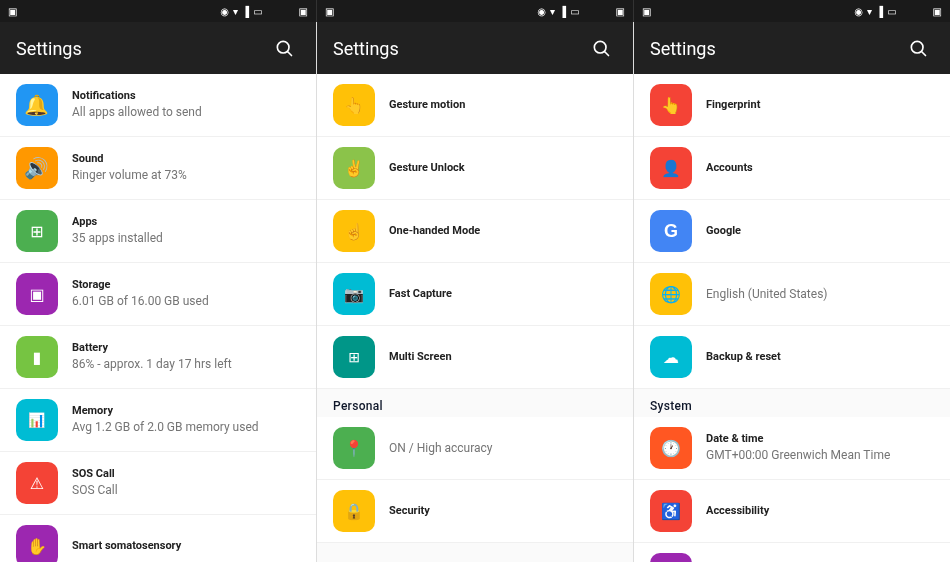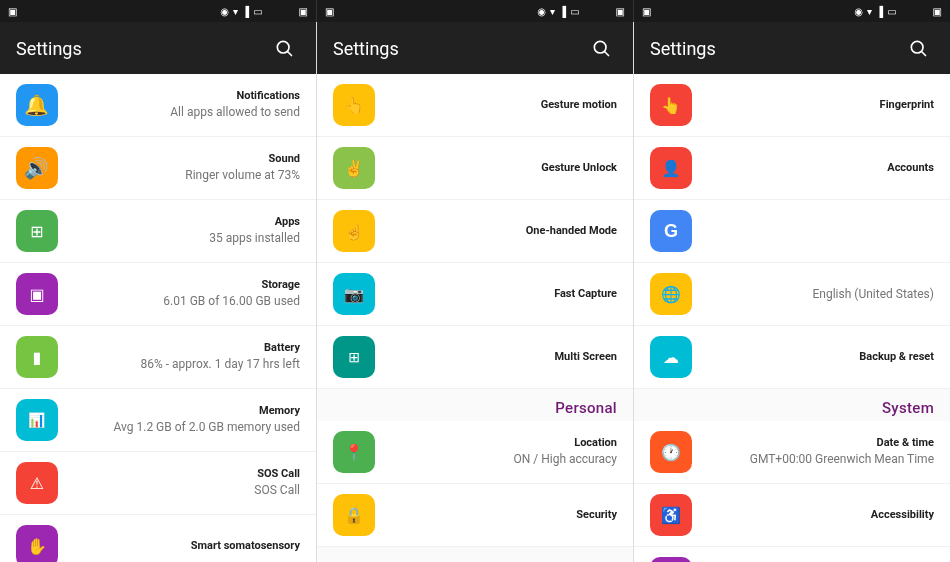--- a/index.html
+++ b/index.html
@@ -44,21 +44,20 @@
       font-size: 11px;
       color: #fff;
       font-weight: 500;
       margin-top: 40px;
     }
 
     .panels {
       display: flex;
       flex: 1;
       overflow: hidden;
-      text-align: right;
     }
 
     .panel {
       flex: 1;
       display: flex;
       flex-direction: column;
       background: #fff;
       border-right: 1px solid #ddd;
       overflow: hidden;
     }
@@ -136,22 +135,22 @@
 
     .item-subtitle {
       font-size: 12px;
       color: #757575;
       margin-top: 2px;
       line-height: 1.3;
     }
 
     .section-label {
       padding: 10px 16px 4px 16px;
-      font-size: 15px;
-      color: #701a75;
+      font-size: 12px;
+      color: #0f172a;
       background: #fafafa;
       font-weight: 500;
       letter-spacing: 0.3px;
     }
 
     
     .bg-blue { background: #2196F3; }
     .bg-orange { background: #FF9800; }
     .bg-green { background: #4CAF50; }
     .bg-purple { background: #9C27B0; }
@@ -321,21 +320,20 @@
       <div class="settings-item">
         <div class="item-icon bg-teal" style="font-size:14px;">⊞</div>
         <div class="item-text">
           <div class="item-title">Multi Screen</div>
         </div>
       </div>
       <div class="section-label">Personal</div>
       <div class="settings-item">
         <div class="item-icon bg-green" style="font-size:16px;">📍</div>
         <div class="item-text">
-          <div class="item-title">Location</div>
           <div class="item-subtitle">ON / High accuracy</div>
         </div>
       </div>
       <div class="settings-item">
         <div class="item-icon bg-amber" style="font-size:16px;">🔒</div>
         <div class="item-text">
           <div class="item-title">Security</div>
         </div>
       </div>
     </div>
@@ -359,20 +357,23 @@
         </div>
       </div>
       <div class="settings-item">
         <div class="item-icon bg-red" style="font-size:16px;">👤</div>
         <div class="item-text">
           <div class="item-title">Accounts</div>
         </div>
       </div>
       <div class="settings-item">
         <div class="item-icon bg-google-blue" style="font-size:18px; font-weight:bold; font-family:Arial;">G</div>
+        <div class="item-text">
+          <div class="item-title">Google</div>
+        </div>
       </div>
       <div class="settings-item">
         <div class="item-icon bg-amber" style="font-size:16px;">🌐</div>
         <div class="item-text">
           <div class="item-subtitle">English (United States)</div>
         </div>
       </div>
       <div class="settings-item">
         <div class="item-icon bg-cyan" style="font-size:16px;">☁</div>
         <div class="item-text">

